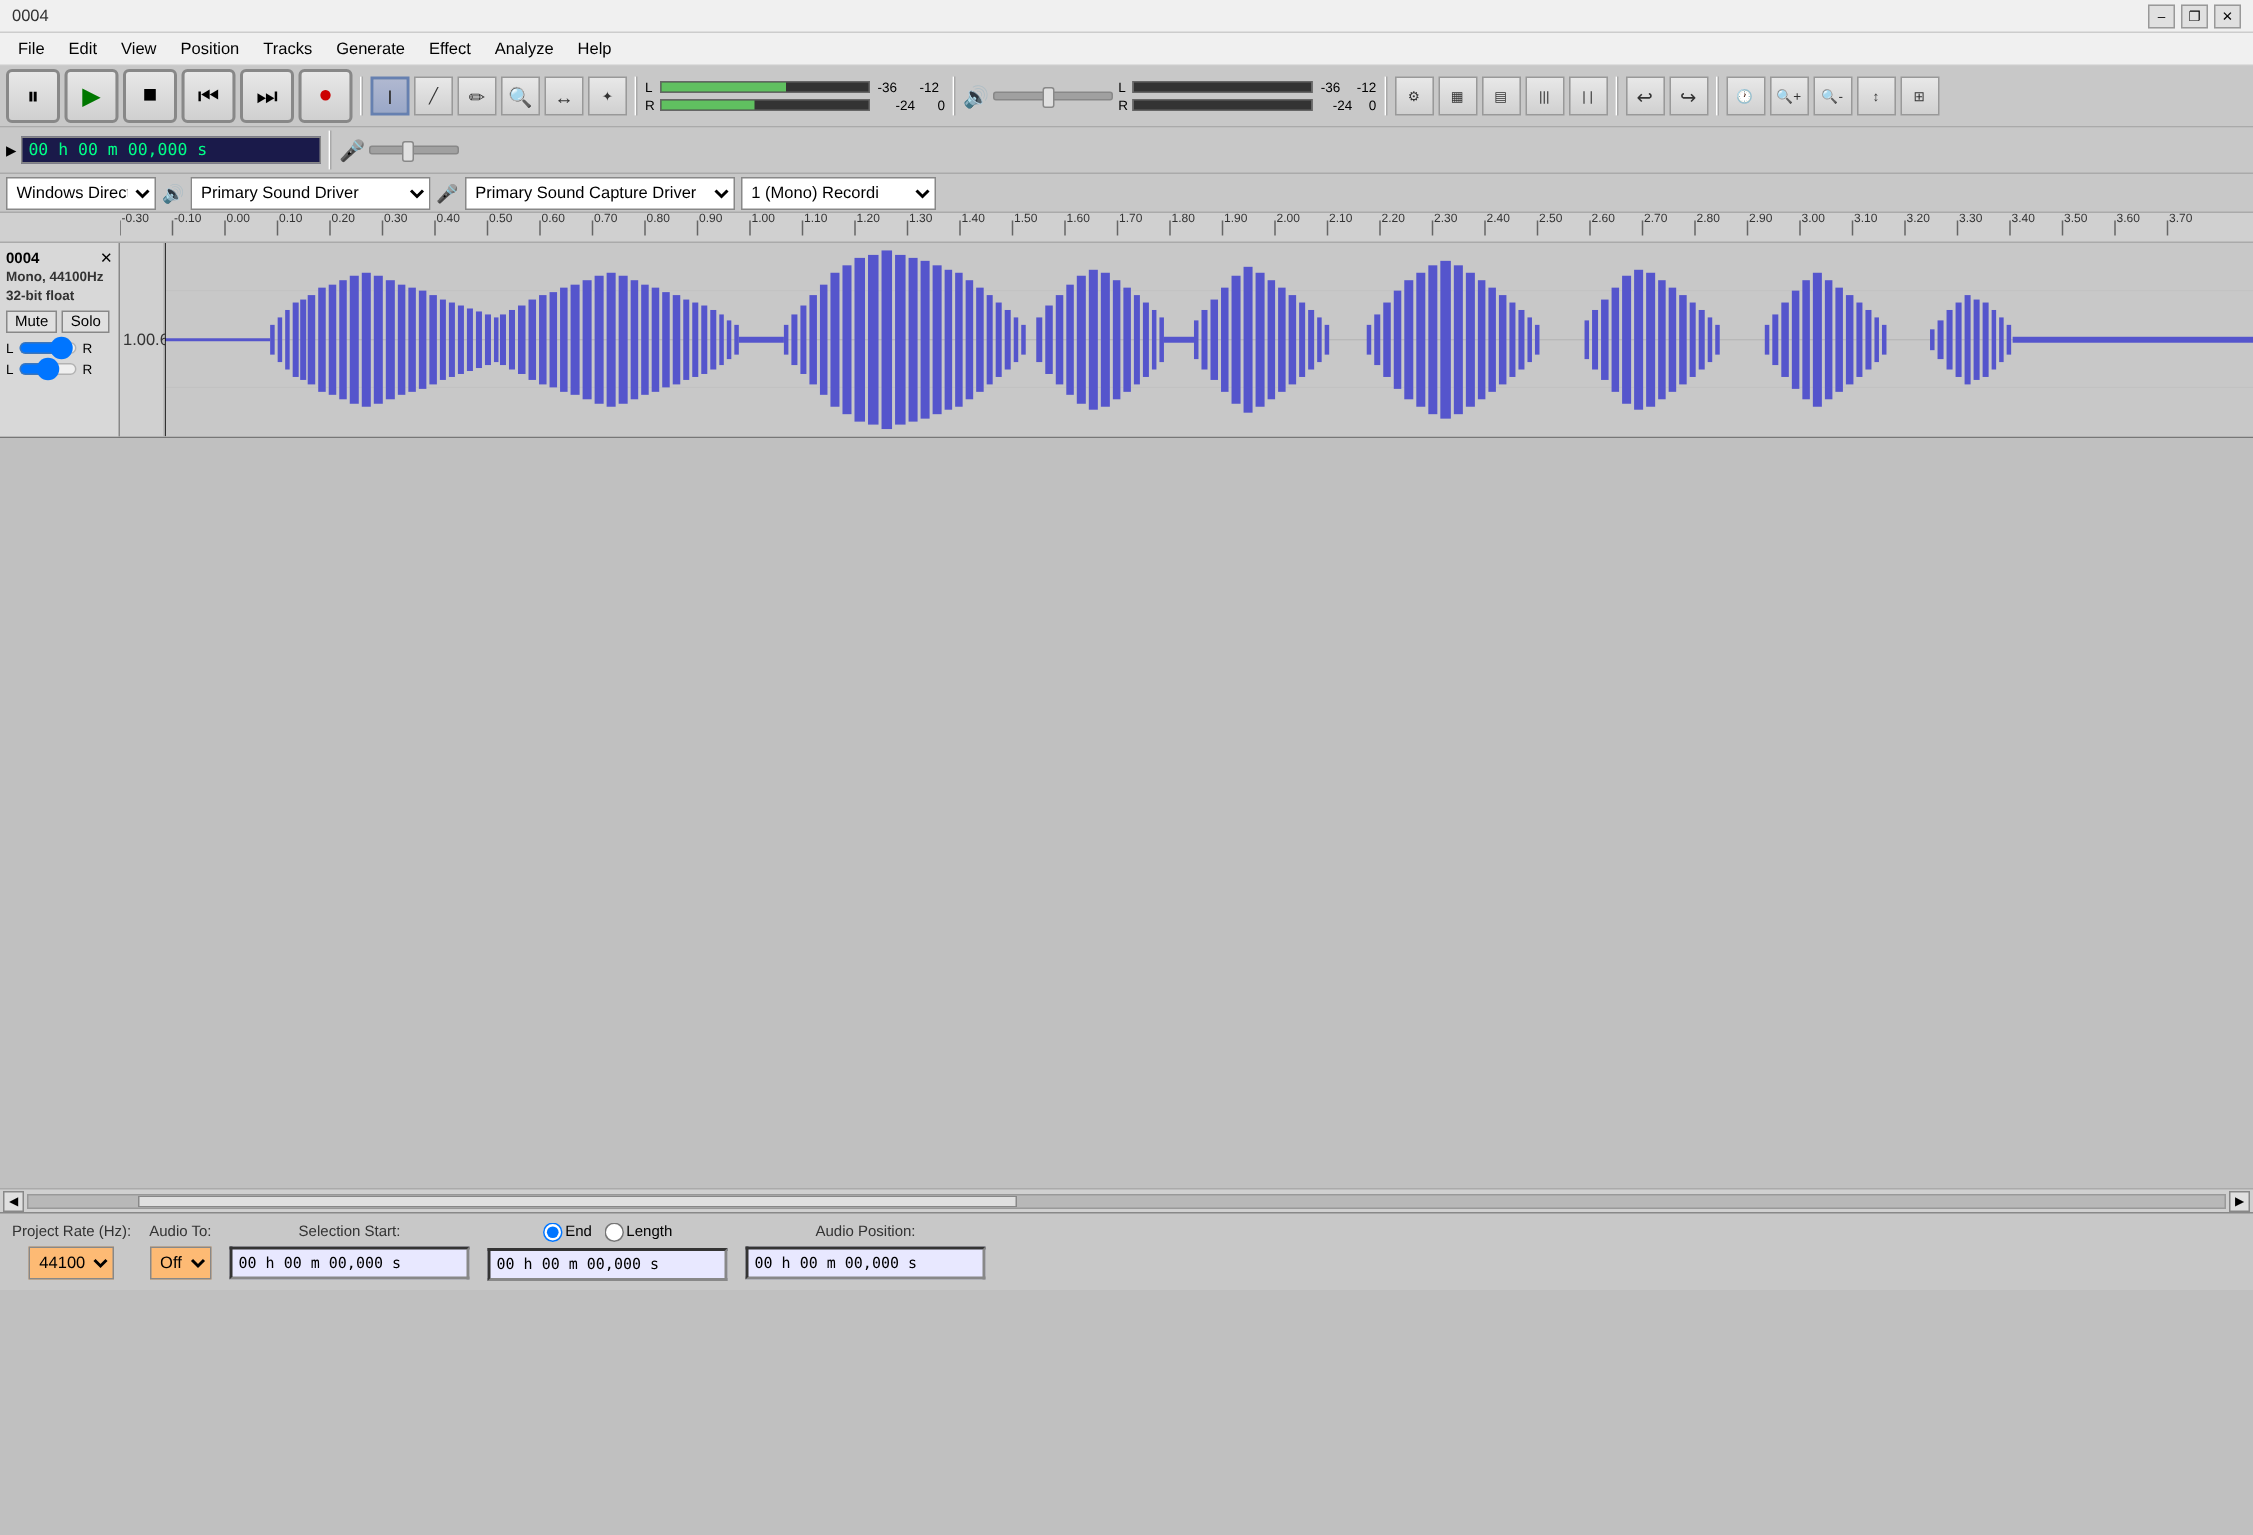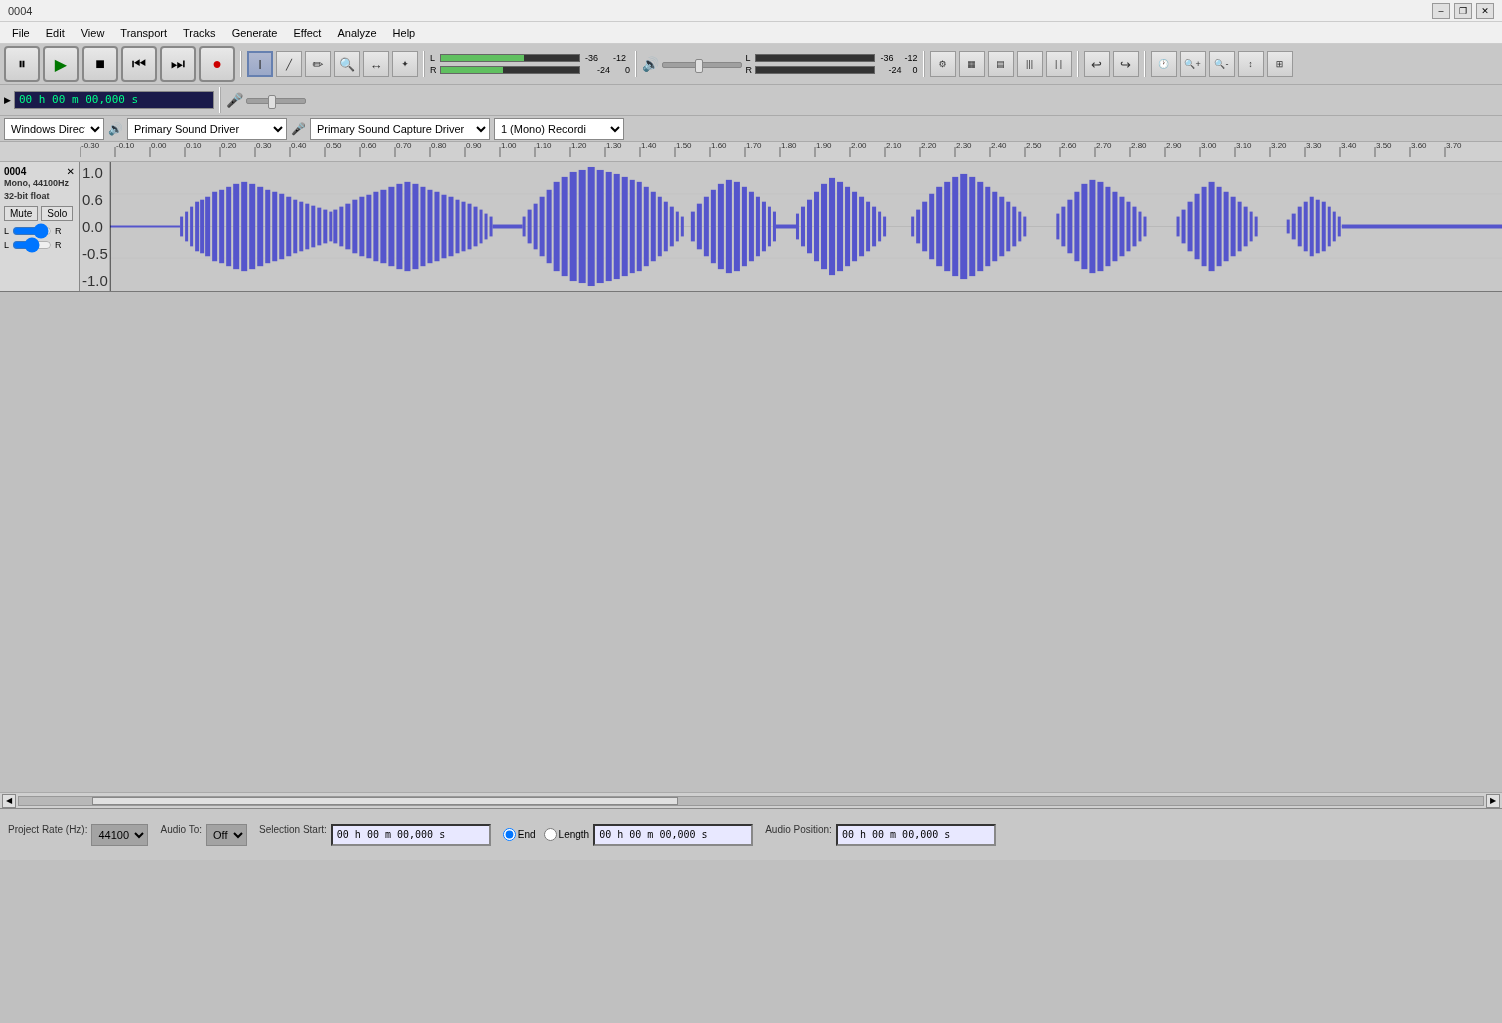--- a/index.html
+++ b/index.html
@@ -149,25 +149,25 @@
       background: #c8c8c8;
       position: relative;
       overflow: hidden;
     }
 
     
     #y-axis {
       width: 30px;
       background: #d0d0d0;
       display: flex;
-      flex-direction: column;
+      flex-direction: row;
       justify-content: space-between;
-      align-items: flex-start;
+      align-items: center;
       padding: 2px 2px;
-      font-size: 15px;
+      font-size: 11px;
       color: #333;
       border-right: 1px solid #aaa;
       flex-shrink: 0;
     }
 
     
     #waveform-svg {
       width: 100%;
       height: 100%;
     }
@@ -211,40 +211,41 @@
       height: 52px;
       background: #c8c8c8;
       border-top: 1px solid #888;
       display: flex;
       align-items: center;
       padding: 4px 8px;
       gap: 12px;
     }
     .status-group {
       display: flex;
-      flex-direction: row;
+      flex-direction: column;
       gap: 4px;
+      align-items: center;
     }
     .status-label {
       font-size: 10px;
       color: #333;
     }
     .status-value {
       height: 22px;
       border: 1px solid #888;
       background: white;
       font-size: 11px;
       padding: 2px 4px;
       display: flex;
       align-items: center;
     }
     .status-select {
       height: 22px;
       border: 1px solid #888;
-      background: #a3a3a3;
+      background: #fdba74;
       font-size: 11px;
       padding: 0 2px;
     }
     .radio-group {
       display: flex;
       align-items: center;
       gap: 8px;
     }
     .radio-option {
       display: flex;
@@ -299,21 +300,21 @@
     <div class="title-btn">–</div>
     <div class="title-btn">❐</div>
     <div class="title-btn">✕</div>
   </div>
 </div>
 
 <div id="menubar">
   <span class="menu-item">File</span>
   <span class="menu-item">Edit</span>
   <span class="menu-item">View</span>
-  <span class="menu-item">Transport</span>
+  <span class="menu-item">Position</span>
   <span class="menu-item">Tracks</span>
   <span class="menu-item">Generate</span>
   <span class="menu-item">Effect</span>
   <span class="menu-item">Analyze</span>
   <span class="menu-item">Help</span>
 </div>
 
 <div class="toolbar-row">
 
   <div class="transport-btn">

